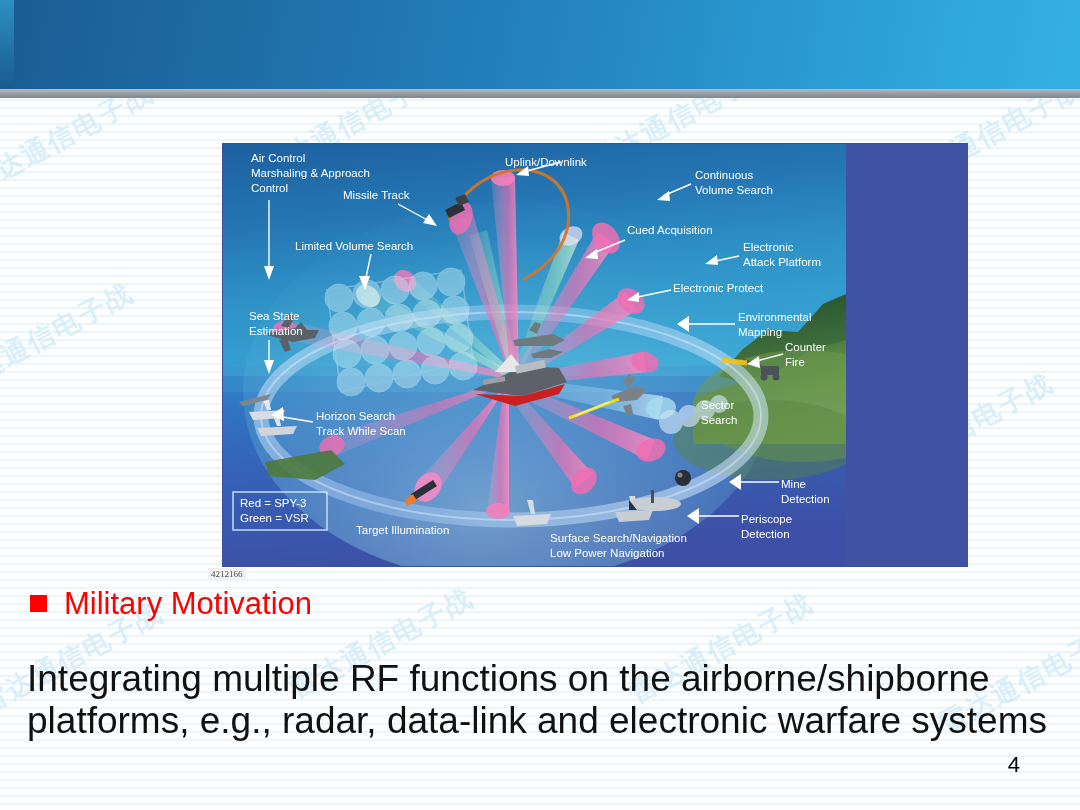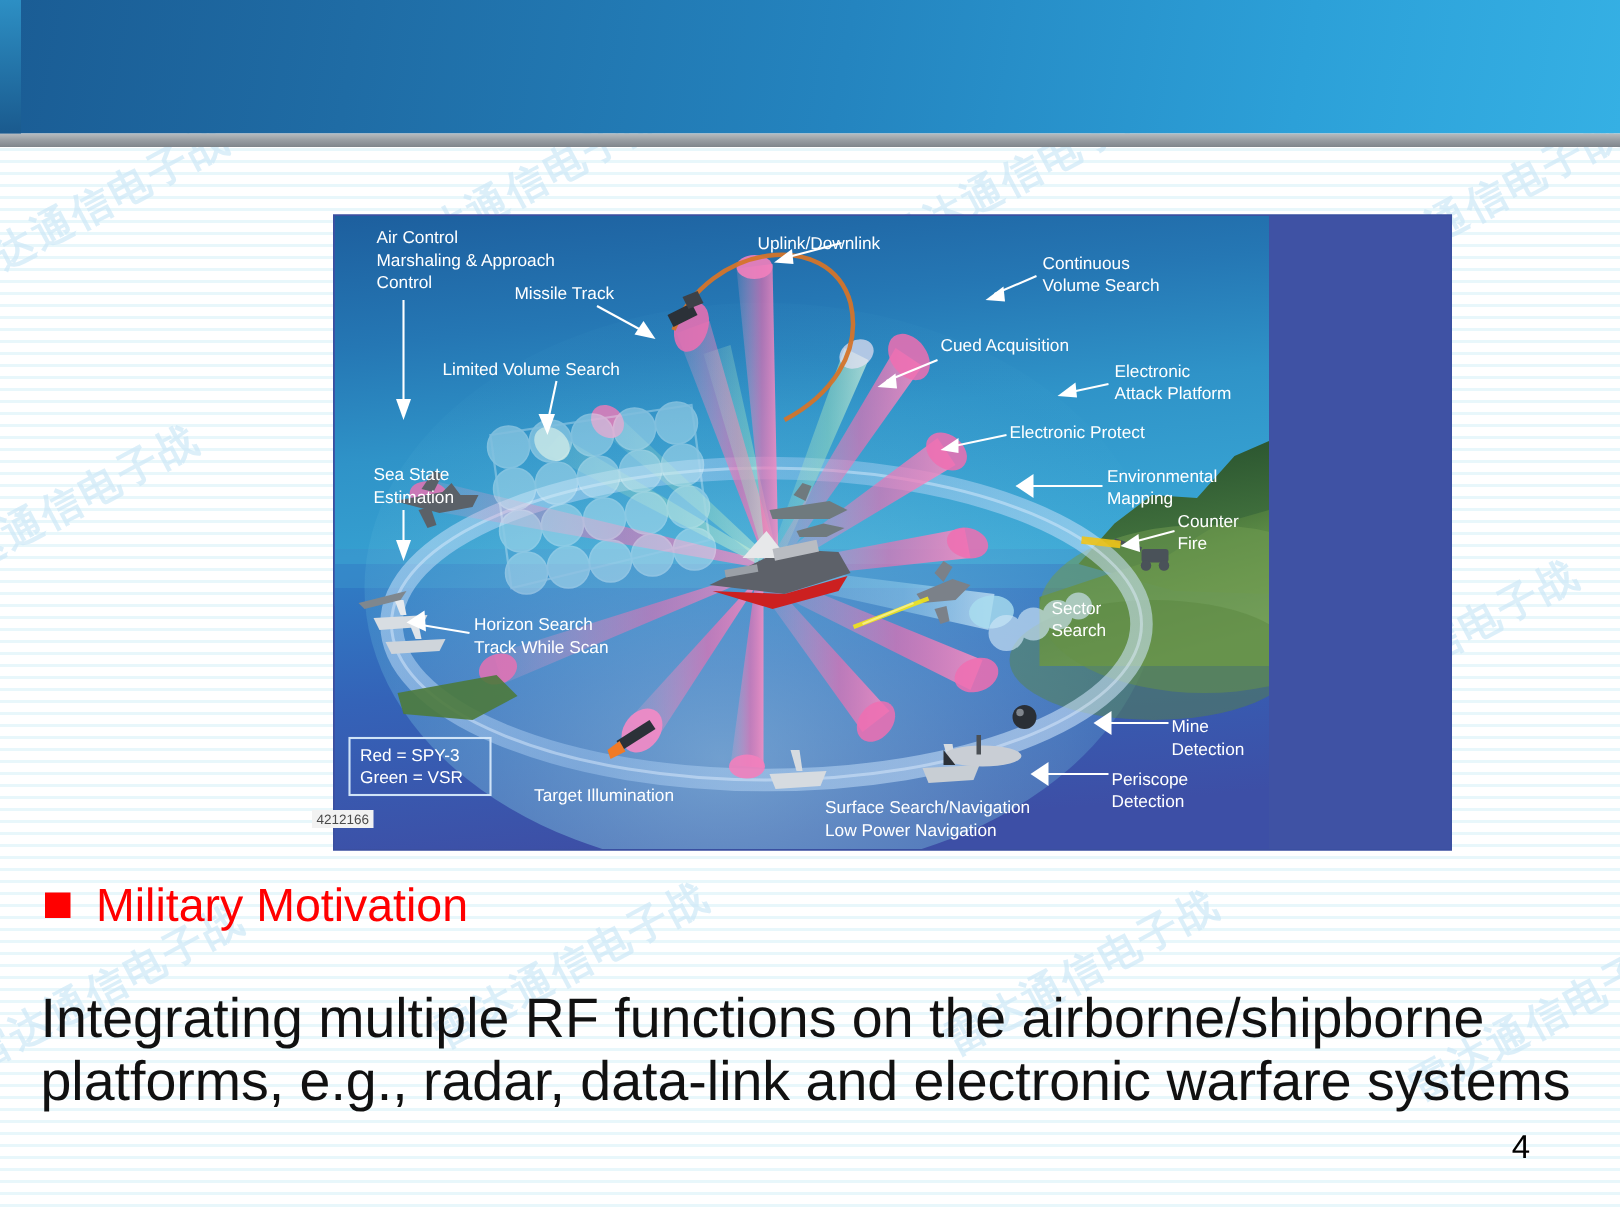--- a/index.html
+++ b/index.html
@@ -94,23 +94,23 @@
     z-index: 3;
     border: 1px solid #3a4fa0;
     box-sizing: border-box;
     overflow: hidden;
     background: #3f52a4;
   }
   #fig-svg { display: block; }
   #figure-caption {
     position: absolute;
     left: 208px;
-    top: 540px;
+    top: 568px;
     z-index: 3;
-    font-family: Liberation Sans, sans-serif;
+    font-family: Liberation Serif, serif;
     font-size: 9px;
     color: #4a4a4a;
     background: #f2f2f2;
     padding: 1px 3px;
   }
 
   
   #bullet-row {
     position: absolute;
     left: 30px;

